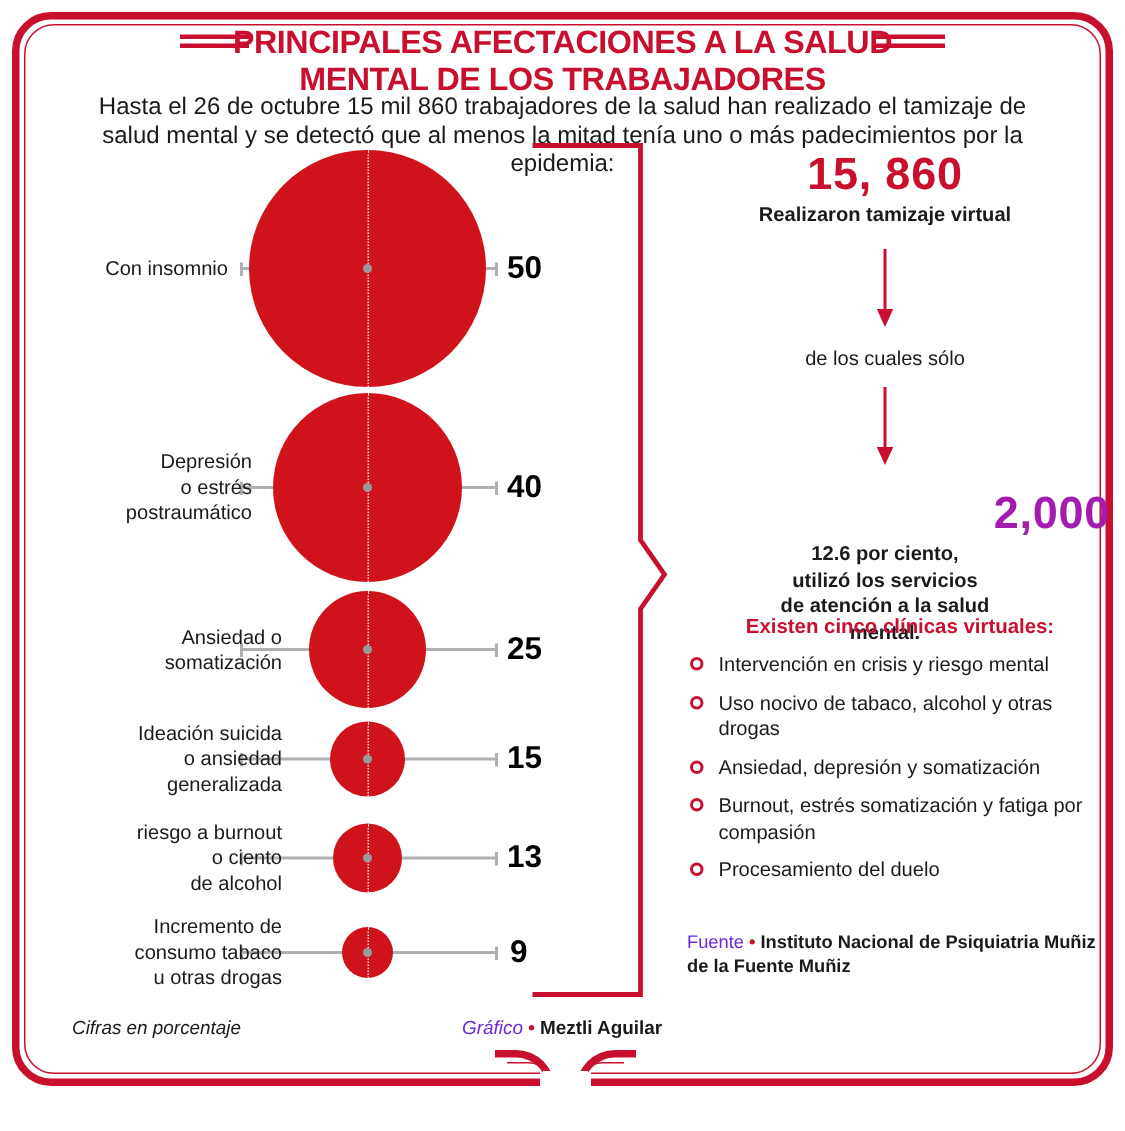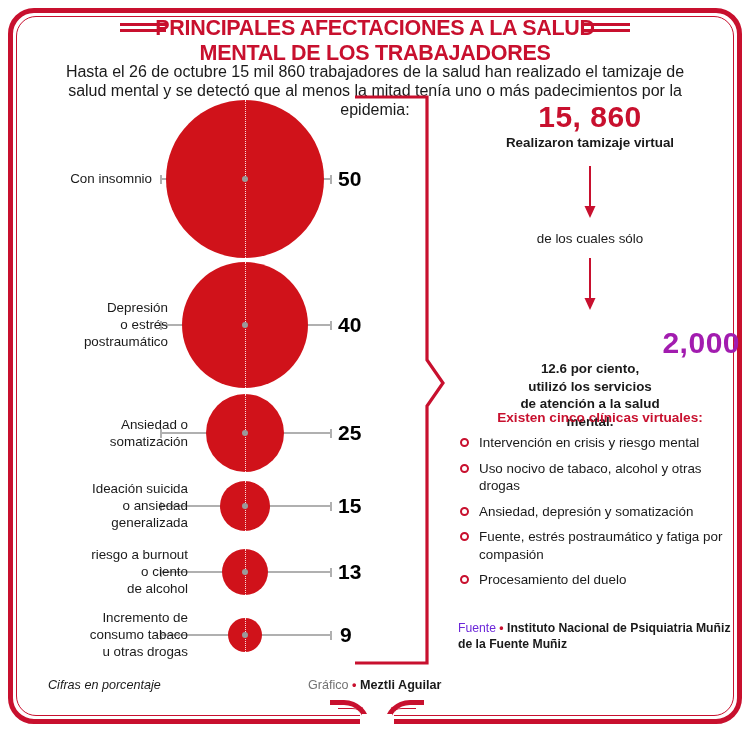--- a/index.html
+++ b/index.html
@@ -280,21 +280,21 @@
     font-size: 12.6px;
     font-style: italic;
     color: #1a1a1a;
   }
   #footer-credit {
     position: absolute;
     left: 308px; top: 678px;
     font-size: 12.6px;
     color: #1a1a1a;
   }
-  #footer-credit-label { color: #737373; }
+  #footer-credit-label { color: #6d28d9; font-style: italic; }
   #footer-credit-bullet { color: #C8102E; font-weight: bold; }
   #footer-credit-name { font-weight: bold; color: #1a1a1a; }
 </style>
 </head>
 <body>
 
 <div id="frame-outer"></div>
 <div id="frame-inner"></div>
 <div id="frame-notch"></div>
 <div id="frame-tail-left"></div>
@@ -412,21 +412,21 @@
       <div>mental.</div>
     </div>
 </div>
 
 <div id="clinics-block">
   <div id="clinics-heading">Existen cinco clínicas virtuales:</div>
   <div id="clinics-items">
       <div class="clinic-item"><span class="clinic-bullet"></span><span>Intervención en crisis y riesgo mental</span></div>
       <div class="clinic-item"><span class="clinic-bullet"></span><span>Uso nocivo de tabaco, alcohol y otras drogas</span></div>
       <div class="clinic-item"><span class="clinic-bullet"></span><span>Ansiedad, depresión y somatización</span></div>
-      <div class="clinic-item"><span class="clinic-bullet"></span><span>Fuente, estrés postraumático y fatiga por compasión</span></div>
+      <div class="clinic-item"><span class="clinic-bullet"></span><span>Burnout, estrés somatización y fatiga por compasión</span></div>
       <div class="clinic-item"><span class="clinic-bullet"></span><span>Procesamiento del duelo</span></div>
     </div>
 </div>
 
 <div id="source-block">
   <span id="source-label">Fuente</span>
   <span id="source-bullet">•</span>
   <span id="source-name">Instituto Nacional de Psiquiatria Muñiz de la Fuente Muñiz</span>
 </div>
 

